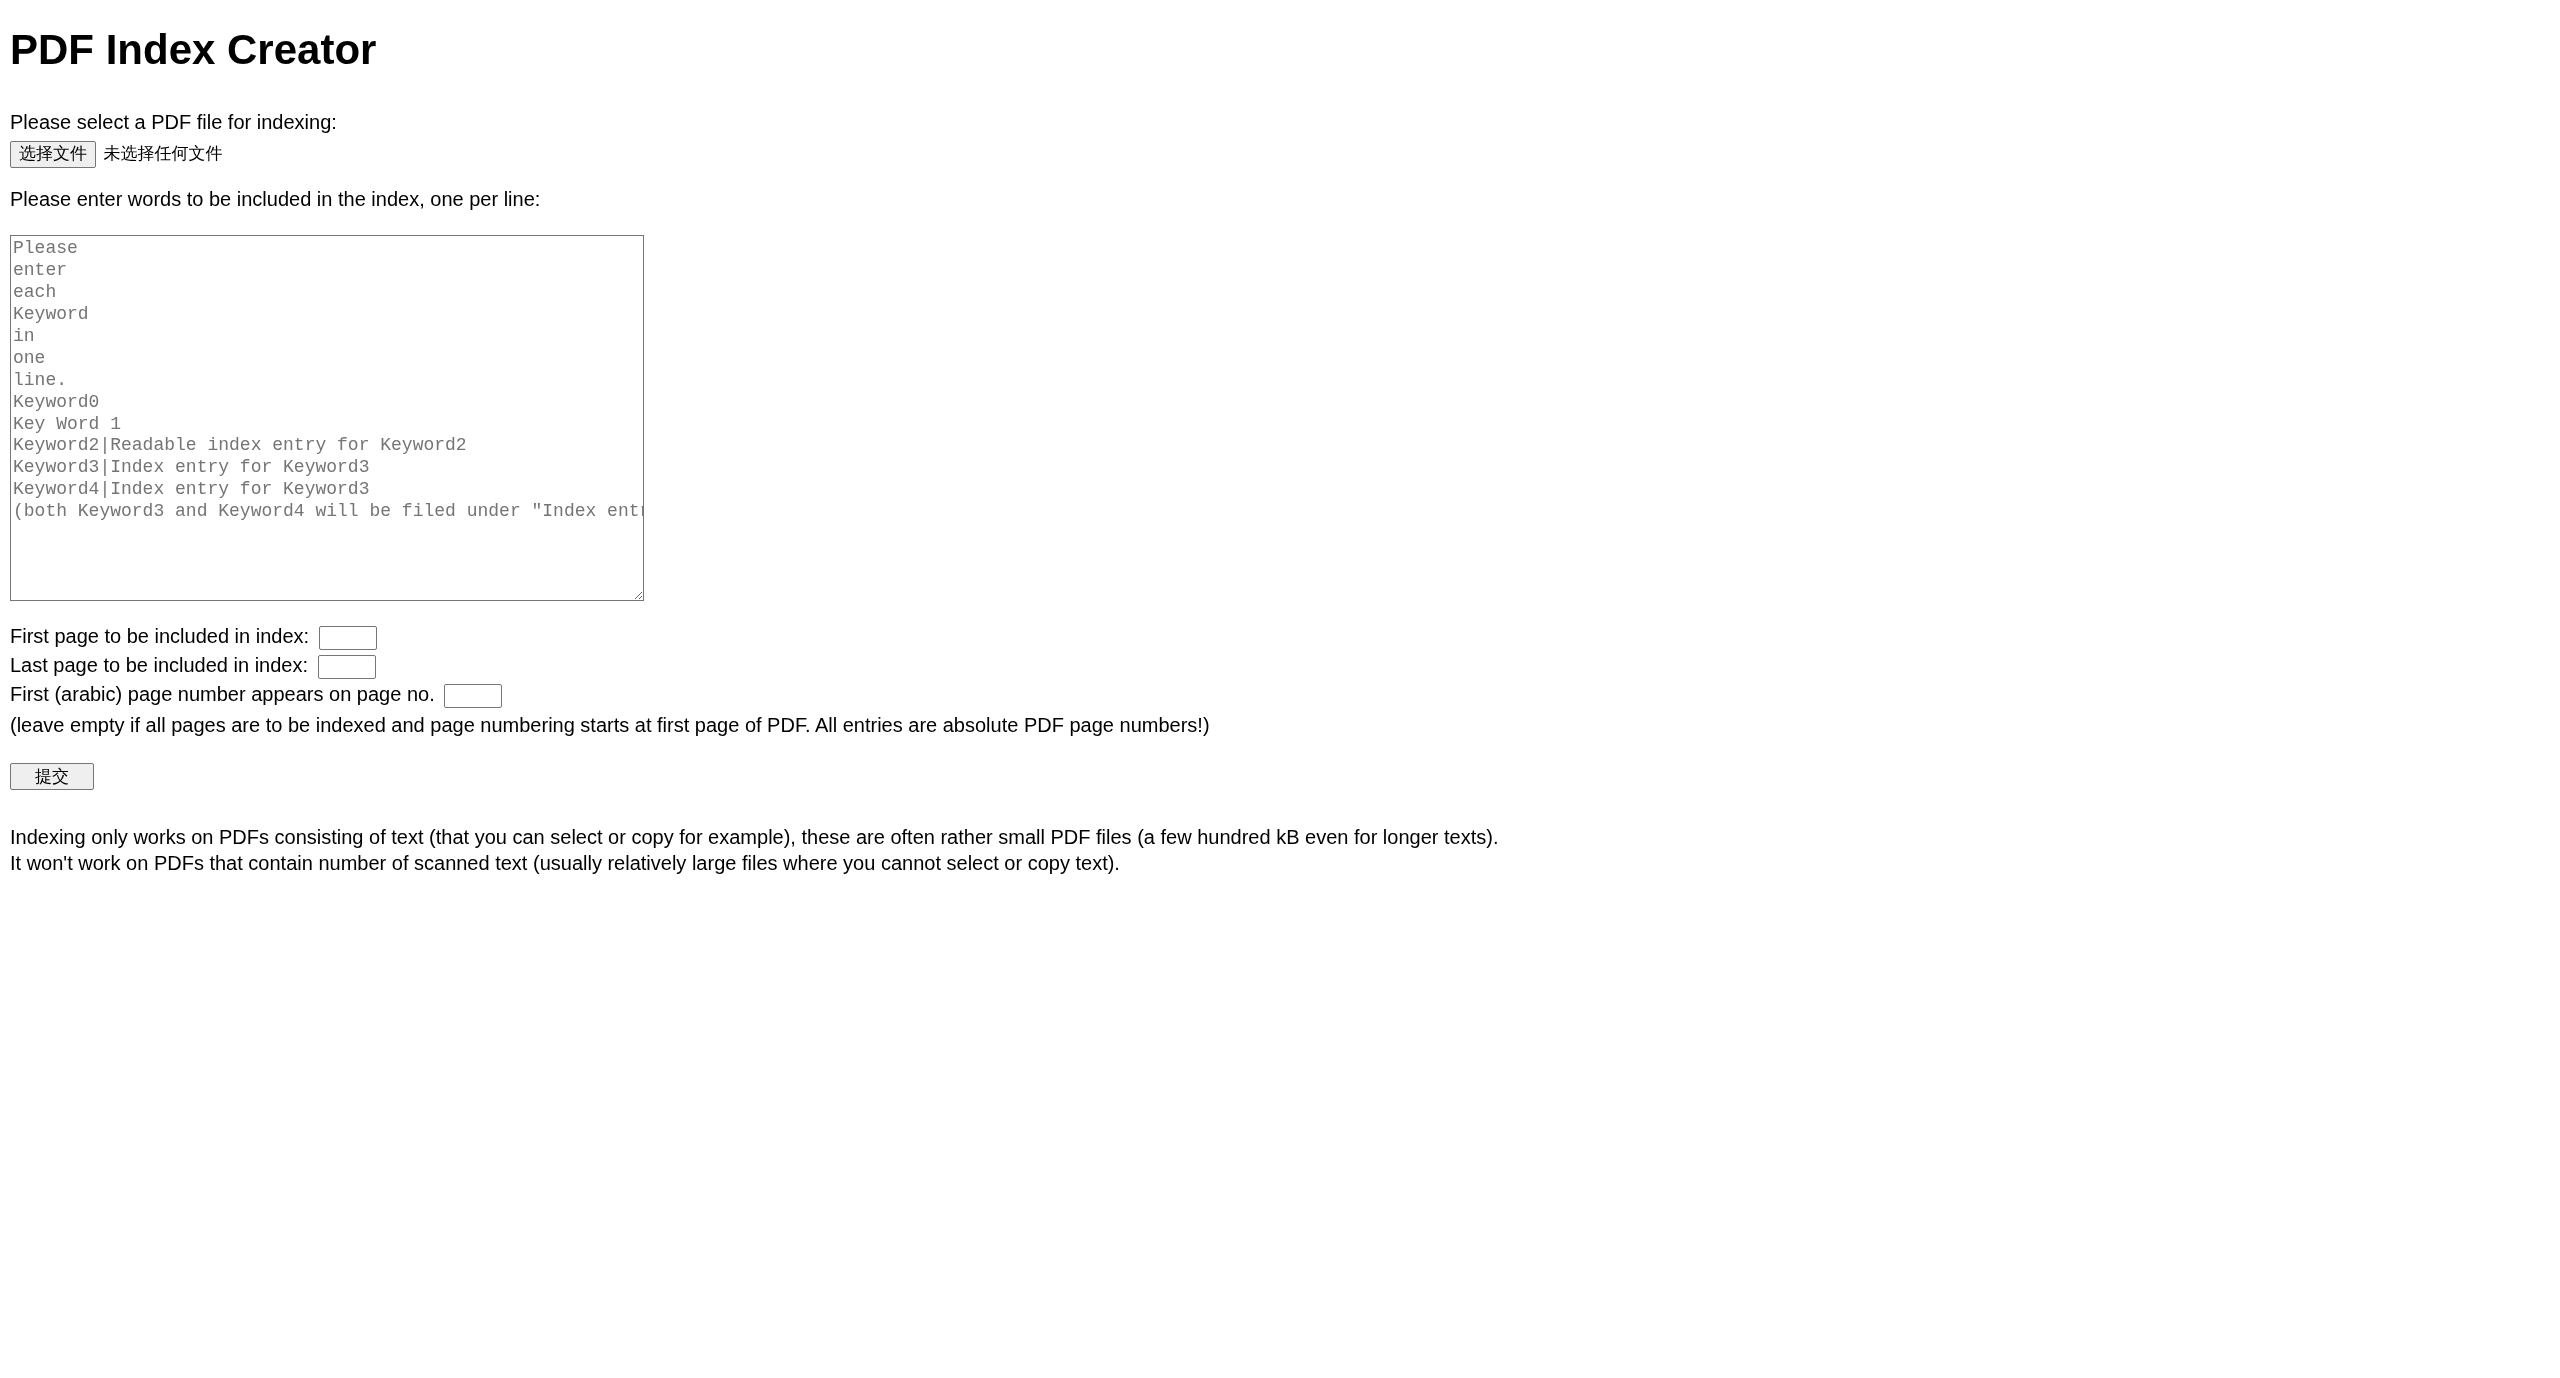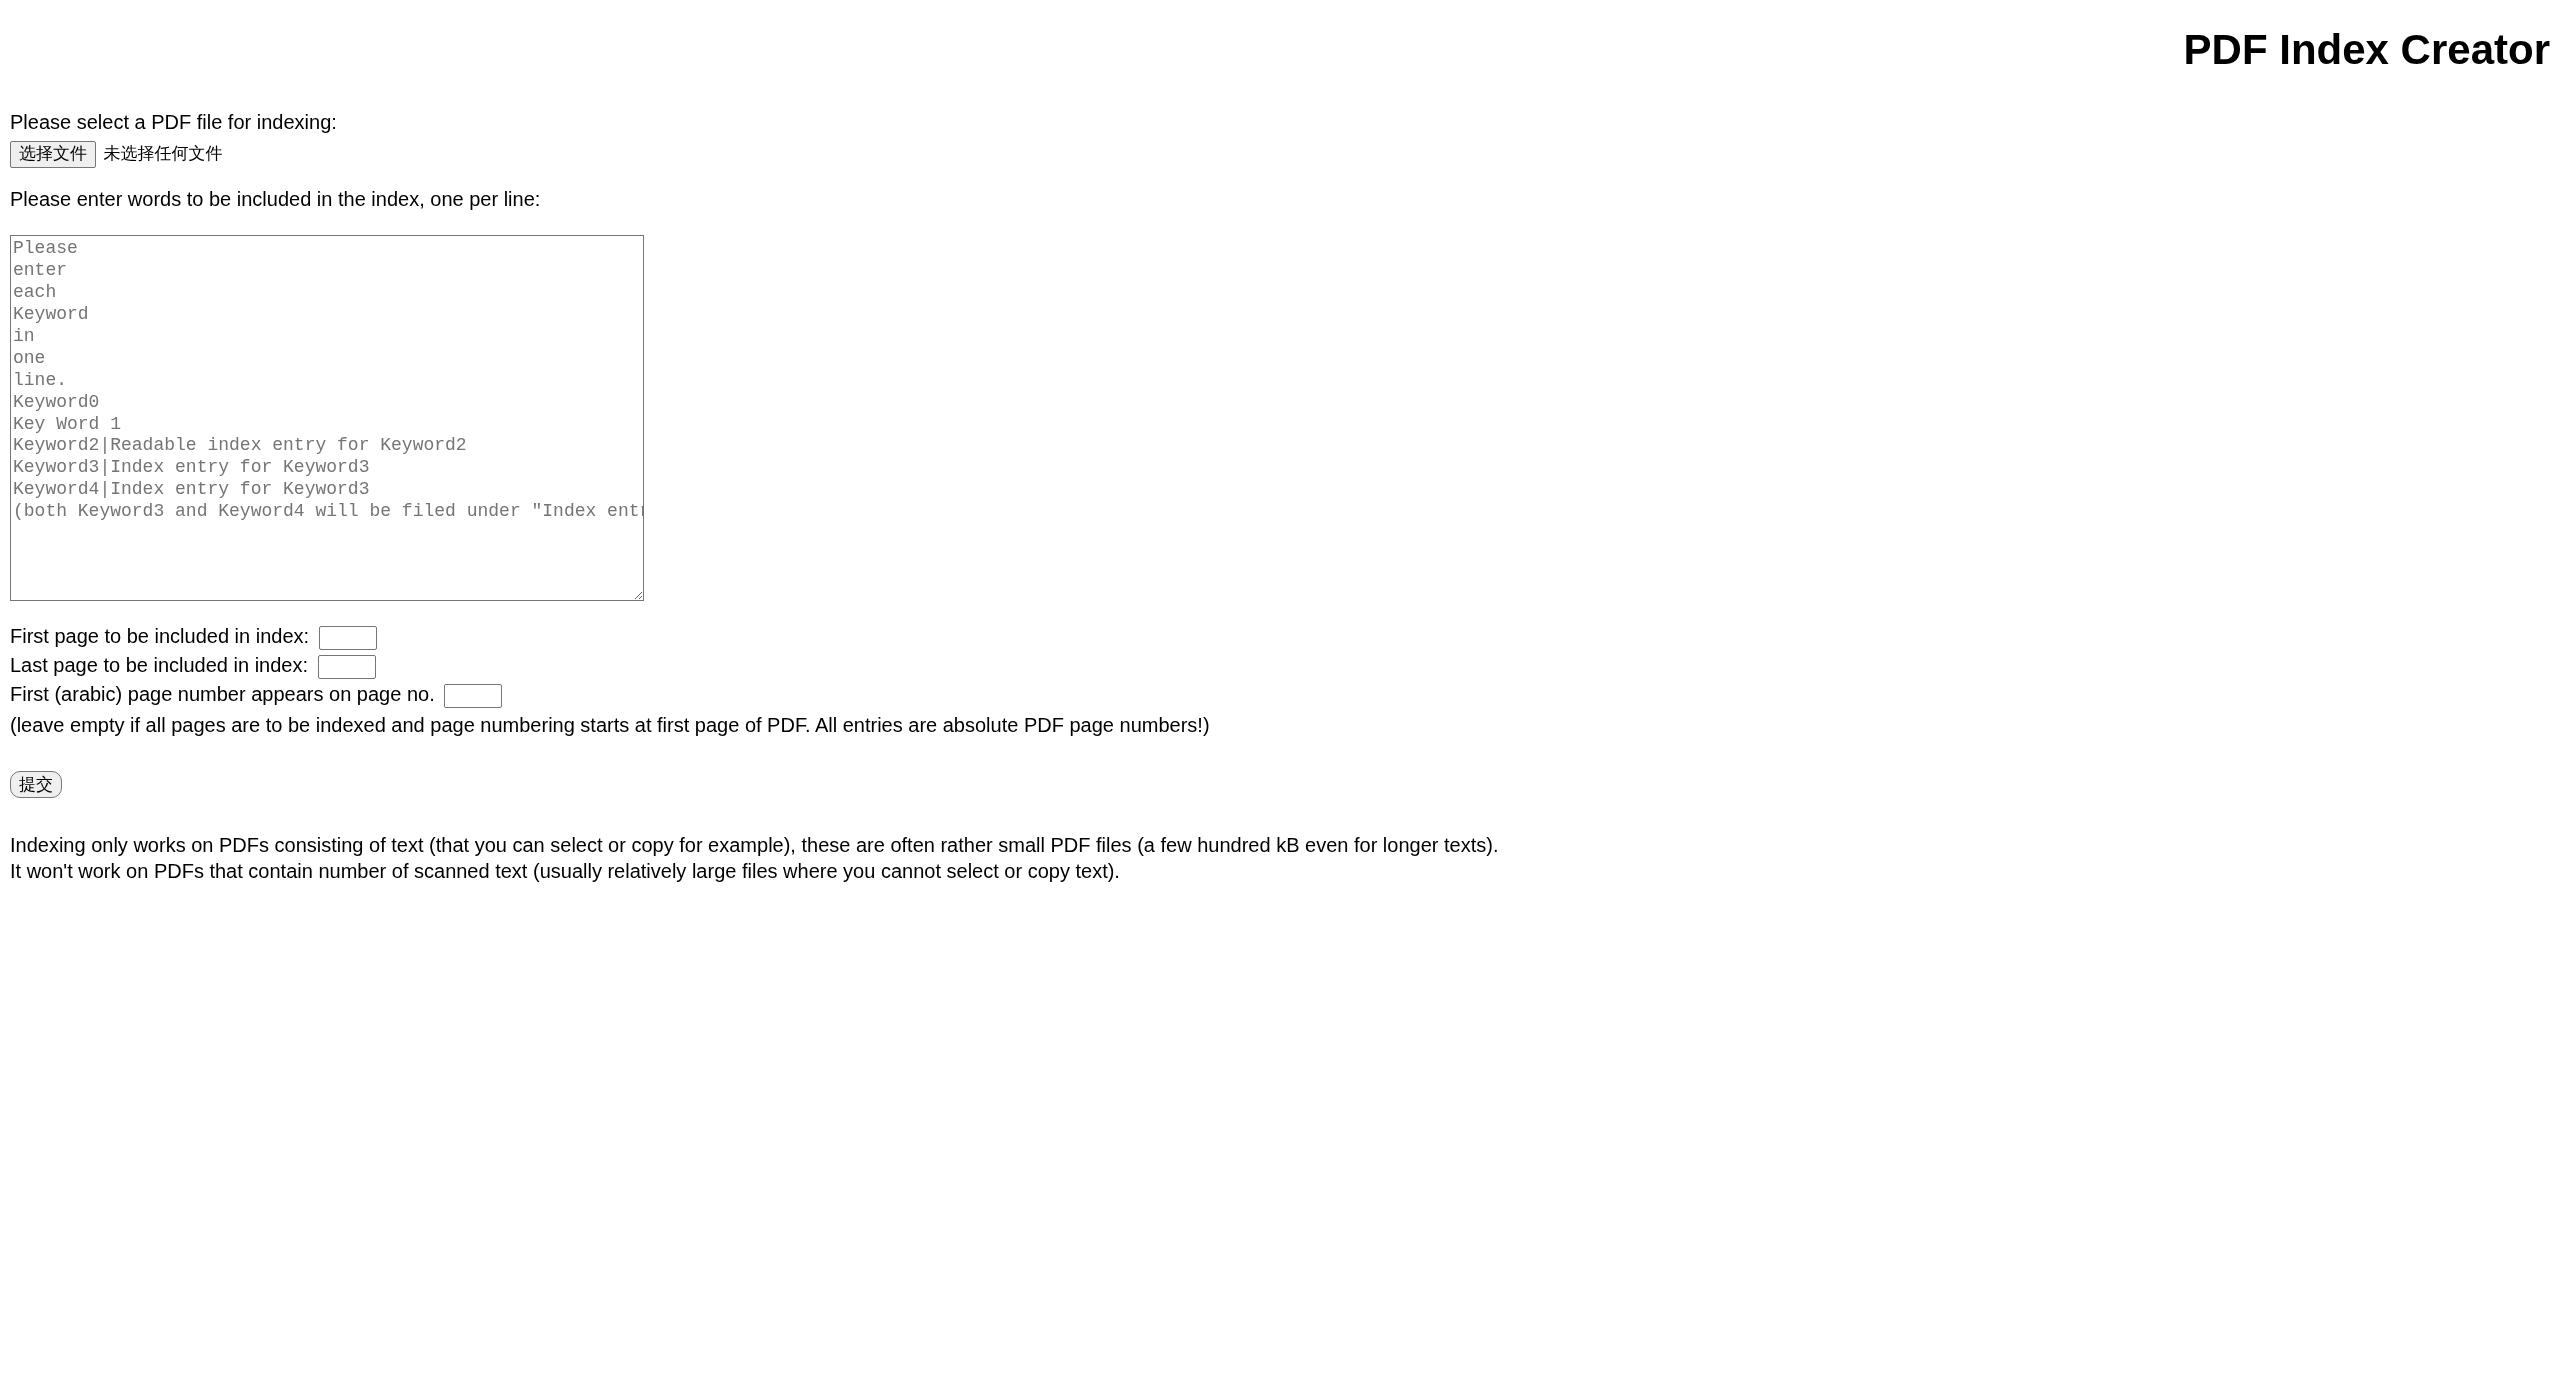--- a/index.html
+++ b/index.html
@@ -11,21 +11,20 @@
       color: #000;
       background: #fff;
       margin: 0;
       padding: 10px 10px 10px 10px;
       line-height: 1.35;
     }
     h1 {
       font-size: 42px;
       font-weight: 700;
       margin: 12px 0 30px 0;
-      text-align: right;
     }
     p {
       margin: 8px 0;
     }
     .file-row {
       margin-top: -4px;
       margin-bottom: 18px;
     }
     .file-button {
       font-family: Arial, sans-serif;
@@ -72,26 +71,26 @@
       height: 24px;
       border: 1px solid #767676;
       border-radius: 2px;
       padding: 1px 3px;
       vertical-align: baseline;
       margin-left: 4px;
     }
     .submit-btn {
       font-family: Arial, sans-serif;
       font-size: 17px;
-      padding: 1px 8px;
+      padding: 1px 24px;
       border: 1px solid #767676;
       background: #efefef;
-      border-radius: 10px;
+      border-radius: 2px;
       cursor: pointer;
-      margin-top: 18px;
+      margin-top: 10px;
       margin-bottom: 18px;
     }
     .note {
       margin-top: 4px;
       margin-bottom: 14px;
     }
     .info-block {
       margin-top: 16px;
       line-height: 1.3;
     }

